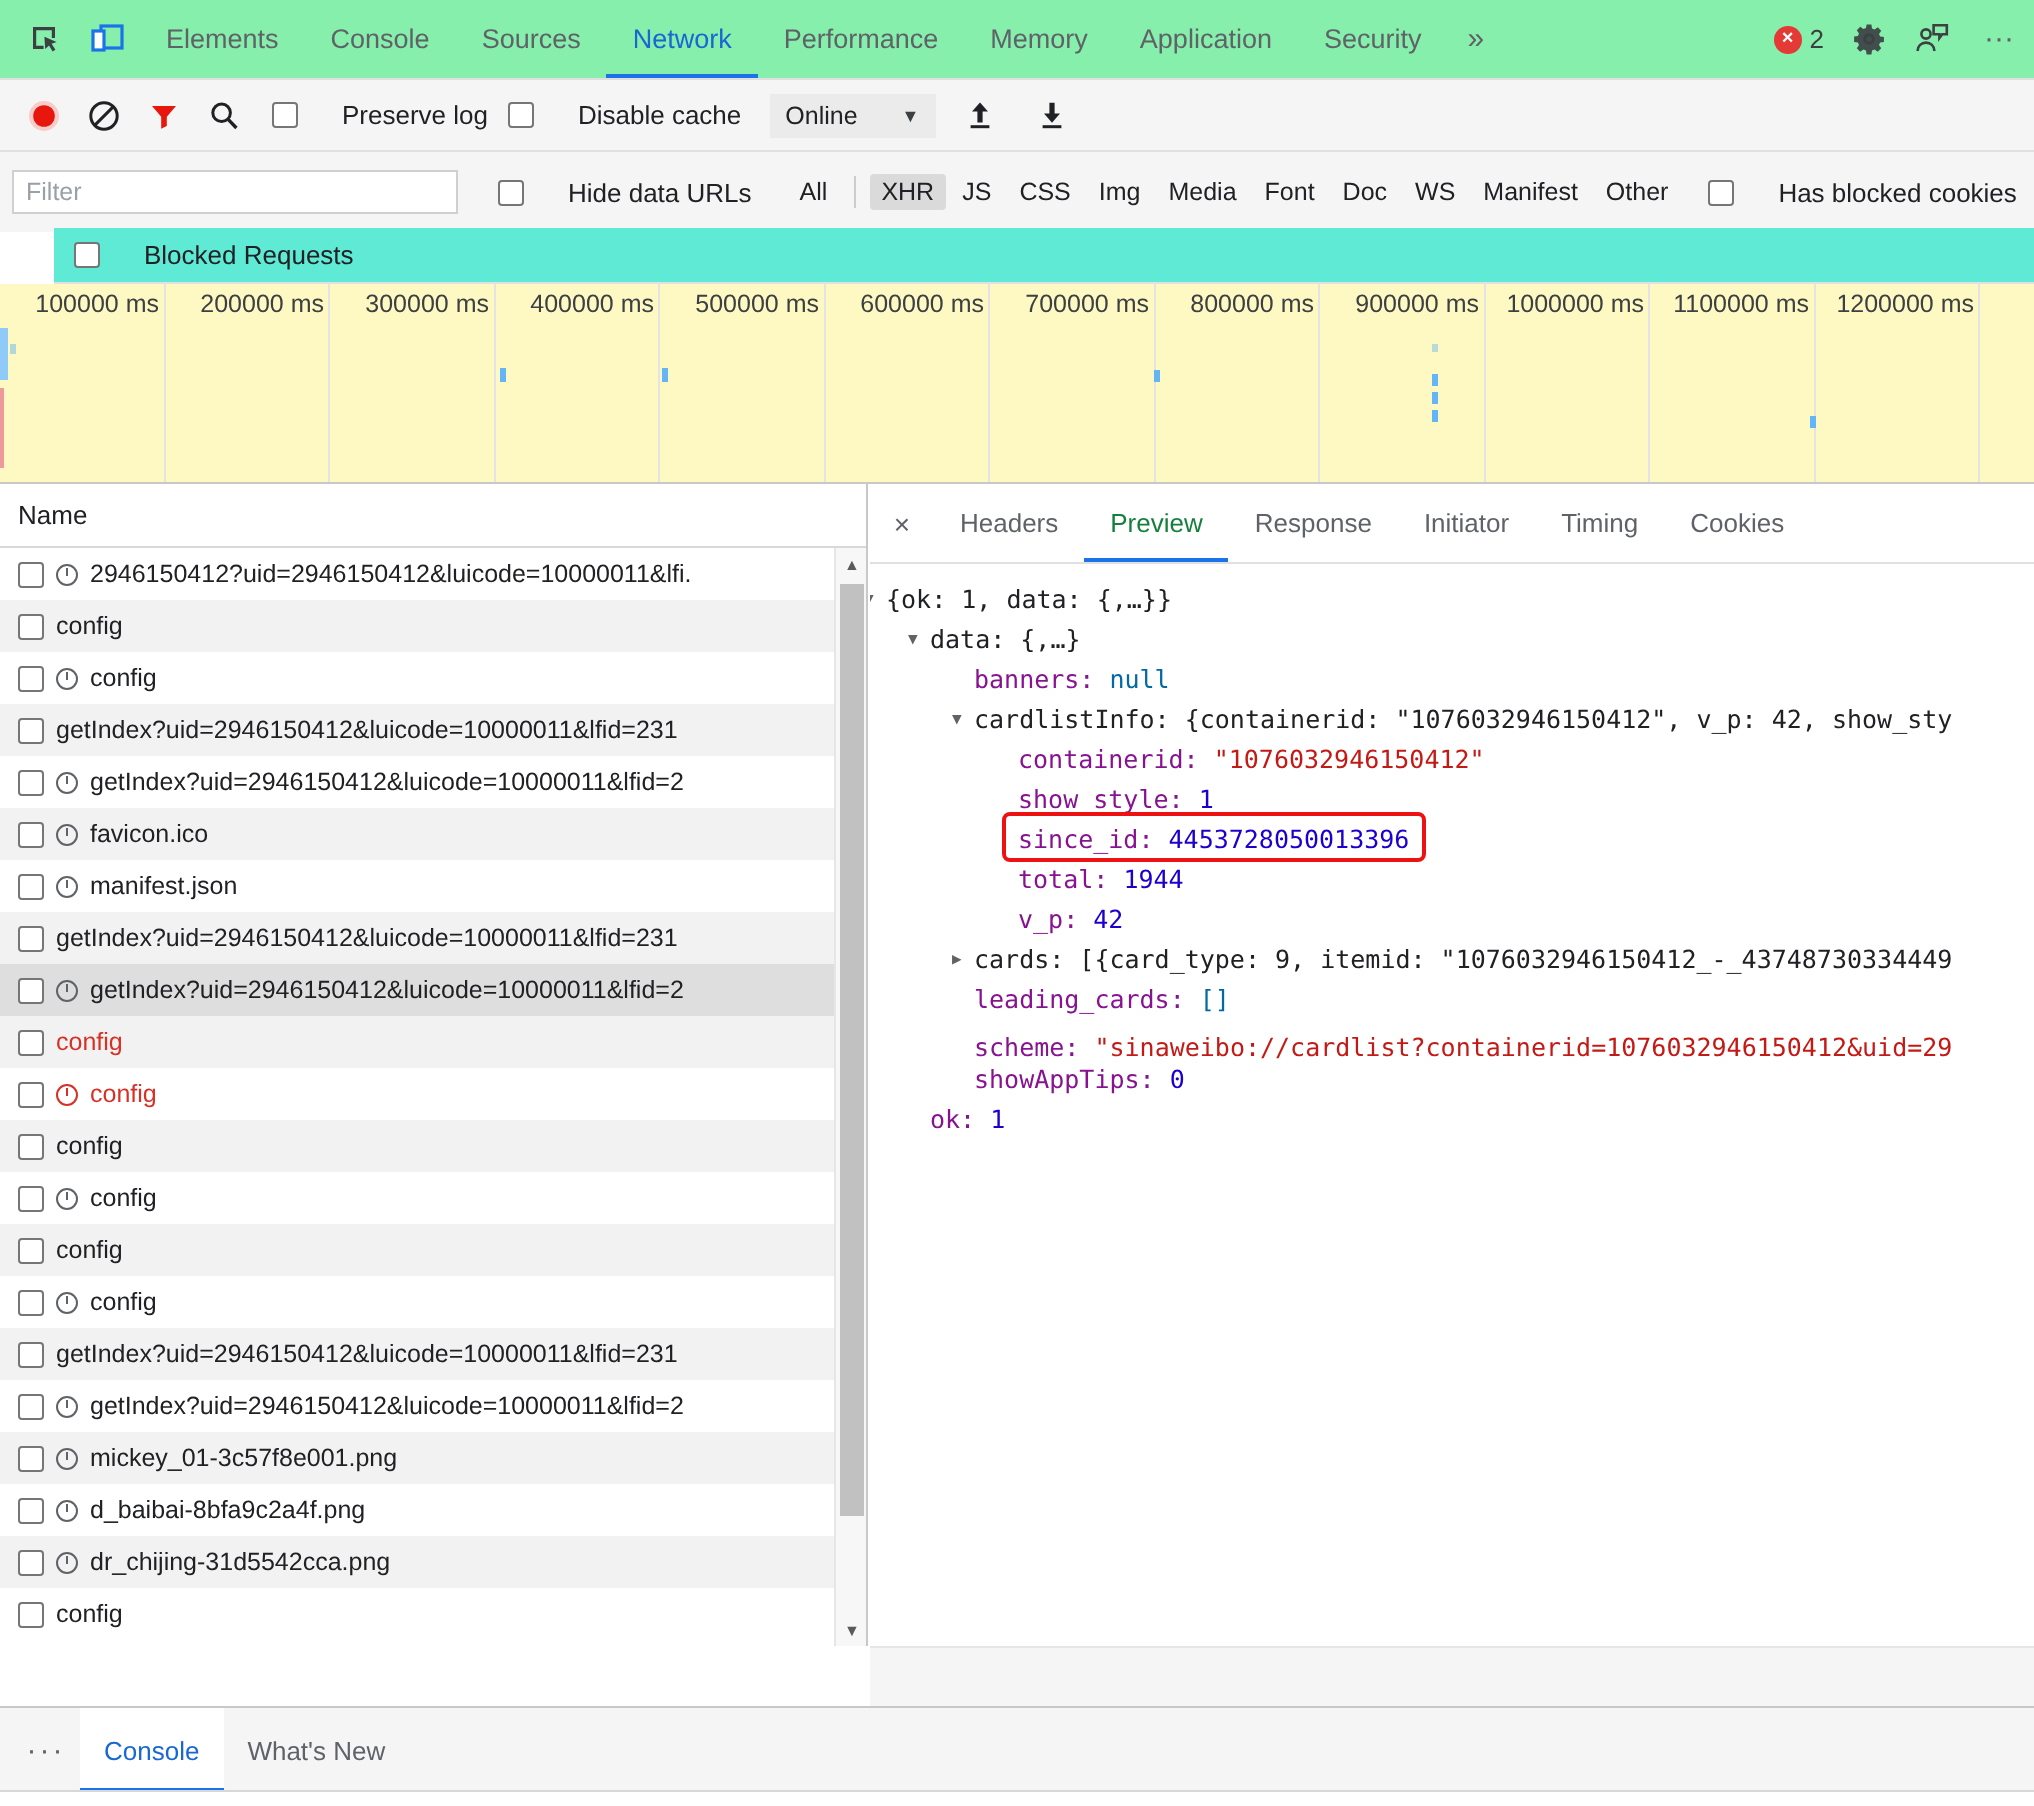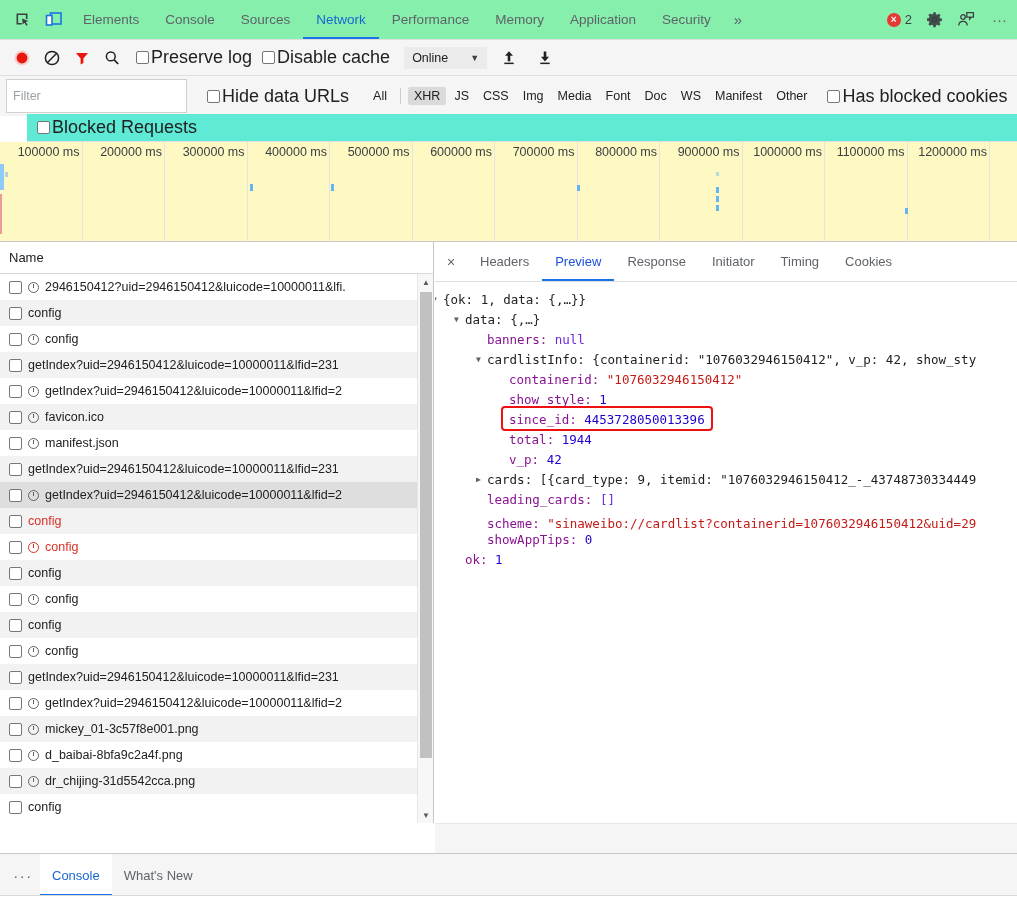--- a/index.html
+++ b/index.html
@@ -53,38 +53,38 @@
     position: absolute; left: 0; top: 40px; width: 1017px; height: 36px;
     background: #f5f5f5; border-bottom: 1px solid #e0e0e0;
     display: flex; align-items: center; padding-left: 8px; gap: 2px;
   }
   .nt-btn { width: 28px; height: 28px; display: flex; align-items: center;
             justify-content: center; cursor: pointer; }
   .cbx {
     width: 13px; height: 13px; border: 1px solid #767676; background: #fff;
     border-radius: 2px; display: inline-block; flex: none; cursor: pointer;
   }
-  .cbwrap { display: flex; align-items: center; gap: 2px; margin-left: 8px;
-            cursor: pointer; font-size: 18px; color: #202124; }
+  .cbwrap { display: flex; align-items: center; gap: 22px; margin-left: 8px;
+            cursor: pointer; font-size: 13px; color: #202124; }
   .sel-online {
     margin-left: 12px; height: 22px; background: #ebebeb; border: none;
     display: flex; align-items: center; padding: 0 8px; gap: 22px;
     font-size: 12.5px; color: #202124; cursor: pointer;
   }
   .sel-online .arrow { font-size: 9px; color: #3c4043; }
 
   
   .filterbar {
     position: absolute; left: 0; top: 76px; width: 1017px; height: 40px;
     background: #f5f5f5; display: flex; align-items: center; padding-left: 6px;
   }
   .filterinput {
-    width: 181px; height: 22px; border: 1px solid #d0d0d0; background: #fff;
+    width: 223px; height: 22px; border: 1px solid #d0d0d0; background: #fff;
     font-family: "Liberation Sans", sans-serif; font-size: 12.5px;
-    padding: 16px 6px; color: #202124; outline: none;
+    padding: 4px 6px; color: #202124; outline: none;
   }
   .filterinput::placeholder { color: #9aa0a6; }
   .ftypes { display: flex; align-items: center; gap: 2px; margin-left: 18px; }
   .ftype { padding: 2px 6px; font-size: 12.5px; color: #202124; cursor: pointer;
            border-radius: 2px; white-space: nowrap; }
   .ftype.sel { background: #dadada; }
   .sep { width: 1px; height: 16px; background: #ccc; margin: 0 5px; }
 
   .blockedrow {
     position: absolute; left: 0; top: 114px; width: 1004px; height: 28px;
@@ -161,36 +161,36 @@
     height: 40px; border-bottom: 1px solid #e0e0e0; display: flex;
     align-items: stretch; background: #fff;
   }
   .dclose { width: 32px; display: flex; align-items: center;
             justify-content: center; color: #5f6368; font-size: 14px;
             cursor: pointer; }
   .dtab {
     padding: 0 13px; display: flex; align-items: center; font-size: 13px;
     color: #5f6368; cursor: pointer; position: relative; white-space: nowrap;
   }
-  .dtab.sel { color: #1d4ed8; }
+  .dtab.sel { color: #15803d; }
   .dtab.sel::after { content: ""; position: absolute; left: 0; right: 0;
                      bottom: 0; height: 2px; background: #1a73e8; }
 
   .jsonview {
     position: relative; height: 541px; overflow: hidden;
     font-family: "DejaVu Sans Mono", monospace; font-size: 12.5px;
     padding-top: 8px; color: #202124; line-height: 20px;
   }
   .jline { position: relative; height: 20px; white-space: nowrap; }
   .tri { position: absolute; font-size: 8px; color: #5f6368; top: 0;
          cursor: pointer; }
   .key-b { color: #202124; }
   .str { color: #c41a16; }
   .num { color: #1c00cf; }
-  .nul { color: #6d28d9; }
+  .nul { color: #0369a1; }
   .pn { color: #881391; }
 
   .hlbox {
     position: absolute; border: 2.5px solid #ee1111; border-radius: 4px;
     pointer-events: none;
   }
 
   .hscroll {
     position: absolute; left: 435px; top: 832px; width: 582px; height: 16px;
     background: #f7f7f7; border-top: 1px solid #ededed;

